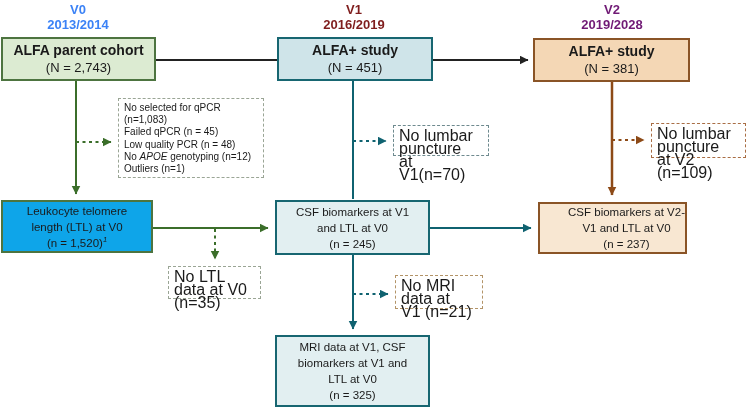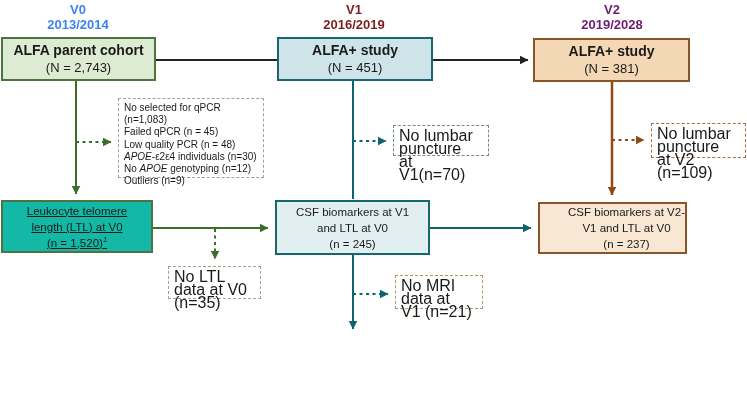--- a/index.html
+++ b/index.html
@@ -12,21 +12,21 @@
     font-size:13px;line-height:15px;z-index:1;}
   .col-header.v0{left:3px;color:#3b82f6;}
   .col-header.v1{left:279px;color:#7f1d1d;}
   .col-header.v2{left:537px;color:#701a75;}
   .box{position:absolute;box-sizing:border-box;border:2px solid;display:flex;
     flex-direction:column;justify-content:center;align-items:center;text-align:center;z-index:1;}
   .box .title{font-weight:bold;font-size:14px;line-height:17px;}
   .box .sub{font-size:13px;line-height:17px;}
   .box .body{font-size:11.5px;line-height:16px;white-space:pre-line;}
   .green-box{background:#dcebd2;border-color:#4d7440;}
-  .green-box.pale{background:#14b8a6;text-decoration:underline;}
+  .green-box.pale{background:#0ea5e9;}
   .teal-box{background:#cfe4e9;border-color:#176671;}
   .teal-box.pale{background:#e2eff1;}
   .orange-box{background:#f4d7b5;border-color:#8a5426;}
   .orange-box.pale{background:#f8e7d2;}
   #box-alfa-parent{left:1px;top:37px;width:155px;height:44px;}
   #box-alfa-v1{left:277px;top:37px;width:156px;height:44px;}
   #box-alfa-v2{left:533px;top:38px;width:157px;height:44px;}
   #box-ltl{left:1px;top:200px;width:152px;height:53px;}
   #box-csf-v1{left:275px;top:200px;width:155px;height:55px;}
   #box-csf-v2{left:538px;top:202px;width:149px;height:52px;align-items:flex-end;}
@@ -114,22 +114,28 @@
   <div class="box teal-box pale" id="box-csf-v1">
     <div class="body">CSF biomarkers at V1
 and LTL at V0
 (n = 245)</div>
   </div>
   <div class="box orange-box pale" id="box-csf-v2">
     <div class="body">CSF biomarkers at V2-
 V1 and LTL at V0
 (n = 237)</div>
   </div>
+  <div class="box teal-box pale" id="box-mri">
+    <div class="body">MRI data at V1, CSF
+biomarkers at V1 and
+LTL at V0
+(n = 325)</div>
+  </div>
 
-  <div class="dashed" id="ex-qpcr"><div>No selected for qPCR (n=1,083)</div><div>Failed qPCR (n = 45)</div><div>Low quality PCR (n = 48)</div><div><i>APOE</i>-ε2ε4 individuals (n=30)</div><div>No <i>APOE</i> genotyping (n=12)</div><div>Outliers (n=9)</div></div>
+  <div class="dashed" id="ex-qpcr"><div>No selected for qPCR (n=1,083)</div><div>Failed qPCR (n = 45)</div><div>Low quality PCR (n = 48)</div><div>No <i>APOE</i> genotyping (n=12)</div><div>Outliers (n=1)</div></div>
   <div class="dashed" id="ex-lp-v1">No lumbar puncture
 at V1(n=70)</div>
   <div class="dashed" id="ex-lp-v2">No lumbar puncture
 at V2 (n=109)</div>
   <div class="dashed" id="ex-ltl">No LTL data at V0
 (n=35)</div>
   <div class="dashed" id="ex-mri">No MRI data at
 V1 (n=21)</div>
 
 </div>

